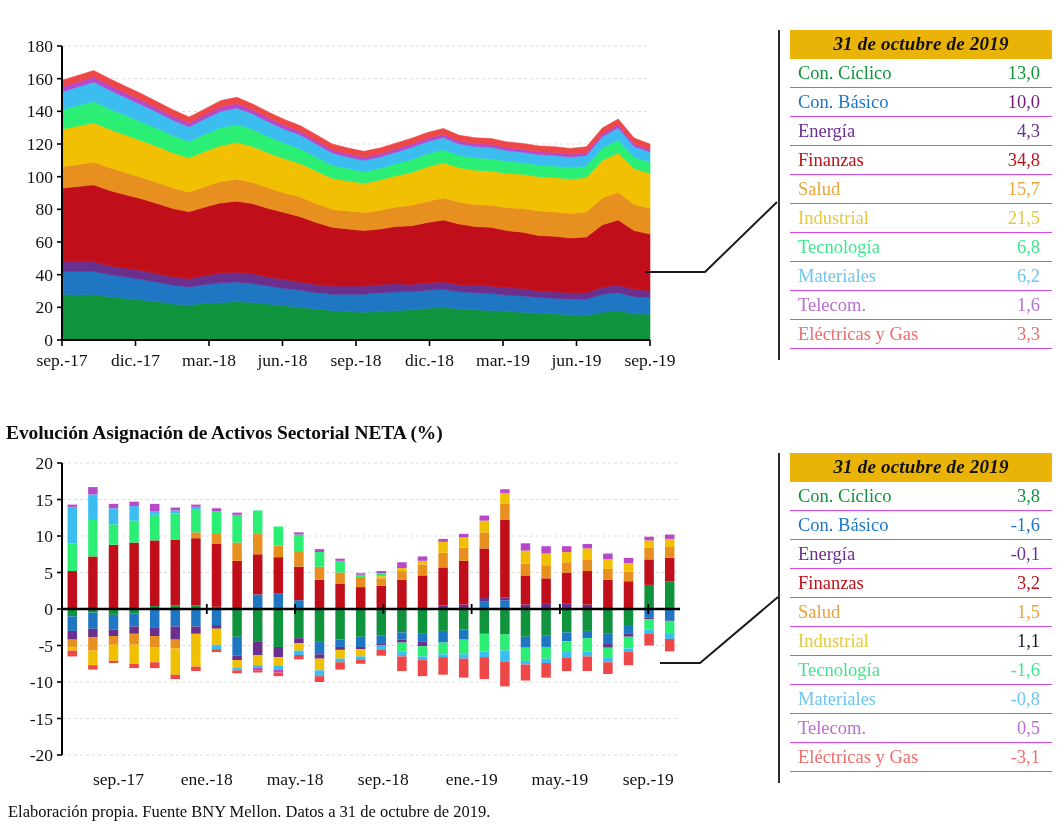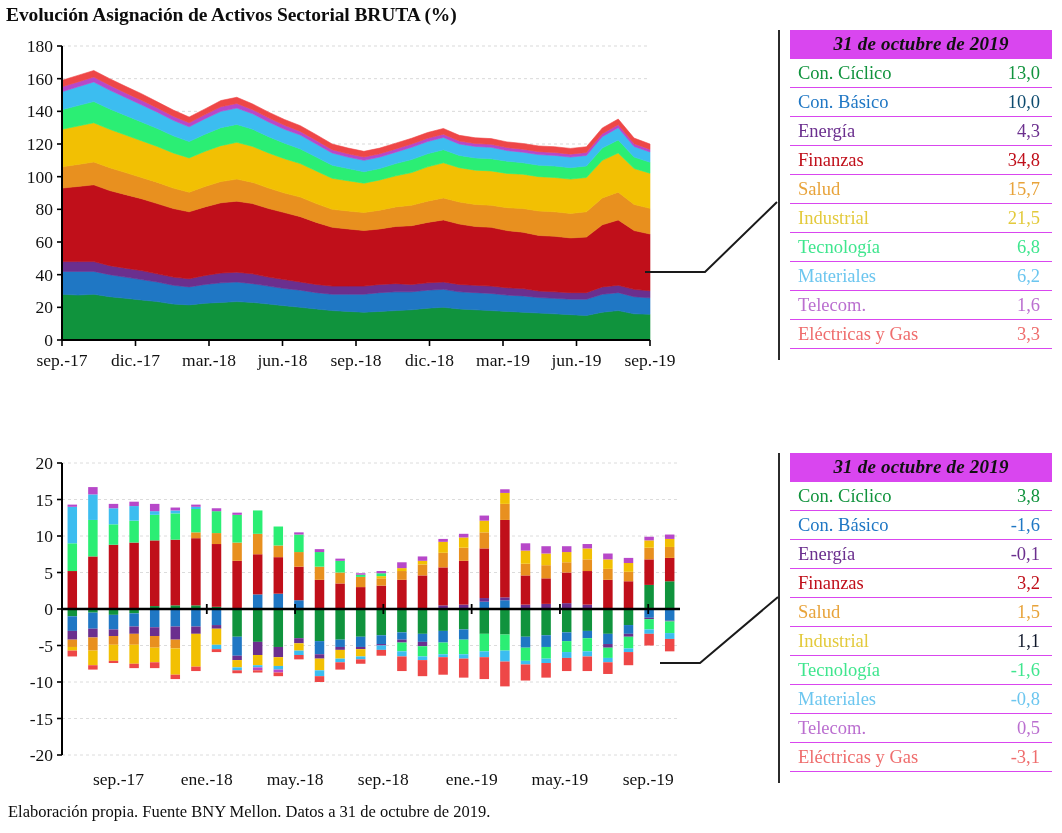--- a/index.html
+++ b/index.html
@@ -48,21 +48,21 @@
     width: 262px;
     border-collapse: collapse;
     font-family: "Liberation Serif", serif;
   }
   #table-gross { left: 790px; top: 30px; }
   #table-net   { left: 790px; top: 453px; }
 
   .legend-table td { padding: 0; }
 
   .tbl-header td {
-    background: #d946ef;
+    background: #eab308;
     text-align: center;
     font-weight: bold;
     font-style: italic;
     font-size: 19px;
     color: #111111;
     padding: 3px 4px 4px 4px;
     letter-spacing: 0.2px;
   }
   .tbl-row td {
     font-size: 18.5px;
@@ -85,21 +85,20 @@
   
   .leader { position: absolute; overflow: visible; }
   #leader-gross { left: 645px; top: 200px; }
   #leader-net   { left: 660px; top: 595px; }
 </style>
 </head>
 <body>
 
 <div id="root">
 
-  <div class="chart-title" id="title-gross">Evolución Asignación de Activos Sectorial BRUTA (%)</div>
 
   <div class="chart-frame" id="chart-gross">
     <svg class="chart-svg" id="svg-gross" width="760" height="340">
         <line x1="62" y1="302" x2="650" y2="302" stroke="#d9d9d9" stroke-width="1" stroke-dasharray="3,3"></line>
         <line x1="62" y1="269.3333333333333" x2="650" y2="269.3333333333333" stroke="#d9d9d9" stroke-width="1" stroke-dasharray="3,3"></line>
         <line x1="62" y1="236.66666666666669" x2="650" y2="236.66666666666669" stroke="#d9d9d9" stroke-width="1" stroke-dasharray="3,3"></line>
         <line x1="62" y1="204" x2="650" y2="204" stroke="#d9d9d9" stroke-width="1" stroke-dasharray="3,3"></line>
         <line x1="62" y1="171.33333333333334" x2="650" y2="171.33333333333334" stroke="#d9d9d9" stroke-width="1" stroke-dasharray="3,3"></line>
         <line x1="62" y1="138.66666666666666" x2="650" y2="138.66666666666666" stroke="#d9d9d9" stroke-width="1" stroke-dasharray="3,3"></line>
         <line x1="62" y1="106" x2="650" y2="106" stroke="#d9d9d9" stroke-width="1" stroke-dasharray="3,3"></line>
@@ -169,21 +168,21 @@
     <tbody>
       <tr class="tbl-header">
         <td colspan="2">31 de octubre de 2019</td>
       </tr>
     <tr class="tbl-row">
           <td class="tbl-label" style="color: rgb(16, 147, 61);">Con. Cíclico</td>
           <td class="tbl-value" style="color: rgb(16, 147, 61);">13,0</td>
         </tr>
         <tr class="tbl-row">
           <td class="tbl-label" style="color: rgb(31, 119, 196);">Con. Básico</td>
-          <td class="tbl-value" style="color: #0c4a6e;">10,0</td>
+          <td class="tbl-value" style="color: #701a75;">10,0</td>
         </tr>
         <tr class="tbl-row">
           <td class="tbl-label" style="color: rgb(107, 47, 142);">Energía</td>
           <td class="tbl-value" style="color: rgb(107, 47, 142);">4,3</td>
         </tr>
         <tr class="tbl-row">
           <td class="tbl-label" style="color: rgb(192, 15, 26);">Finanzas</td>
           <td class="tbl-value" style="color: rgb(192, 15, 26);">34,8</td>
         </tr>
         <tr class="tbl-row">
@@ -206,20 +205,21 @@
           <td class="tbl-label" style="color: rgb(187, 111, 208);">Telecom.</td>
           <td class="tbl-value" style="color: rgb(187, 111, 208);">1,6</td>
         </tr>
         <tr class="tbl-row">
           <td class="tbl-label" style="color: rgb(239, 109, 109);">Eléctricas y Gas</td>
           <td class="tbl-value" style="color: rgb(239, 109, 109);">3,3</td>
         </tr>
       </tbody>
   </table>
 
+  <div class="chart-title" id="title-net">Evolución Asignación de Activos Sectorial NETA (%)</div>
 
   <div class="chart-frame" id="chart-net">
     <svg class="chart-svg" id="svg-net" width="760" height="340">
         <line x1="62" y1="300" x2="680" y2="300" stroke="#dcdcdc" stroke-width="1" stroke-dasharray="3,3"></line>
         <line x1="62" y1="263.5" x2="680" y2="263.5" stroke="#dcdcdc" stroke-width="1" stroke-dasharray="3,3"></line>
         <line x1="62" y1="227" x2="680" y2="227" stroke="#dcdcdc" stroke-width="1" stroke-dasharray="3,3"></line>
         <line x1="62" y1="190.5" x2="680" y2="190.5" stroke="#dcdcdc" stroke-width="1" stroke-dasharray="3,3"></line>
         <line x1="62" y1="154" x2="680" y2="154" stroke="#dcdcdc" stroke-width="1" stroke-dasharray="3,3"></line>
         <line x1="62" y1="117.5" x2="680" y2="117.5" stroke="#dcdcdc" stroke-width="1" stroke-dasharray="3,3"></line>
         <line x1="62" y1="81" x2="680" y2="81" stroke="#dcdcdc" stroke-width="1" stroke-dasharray="3,3"></line>

